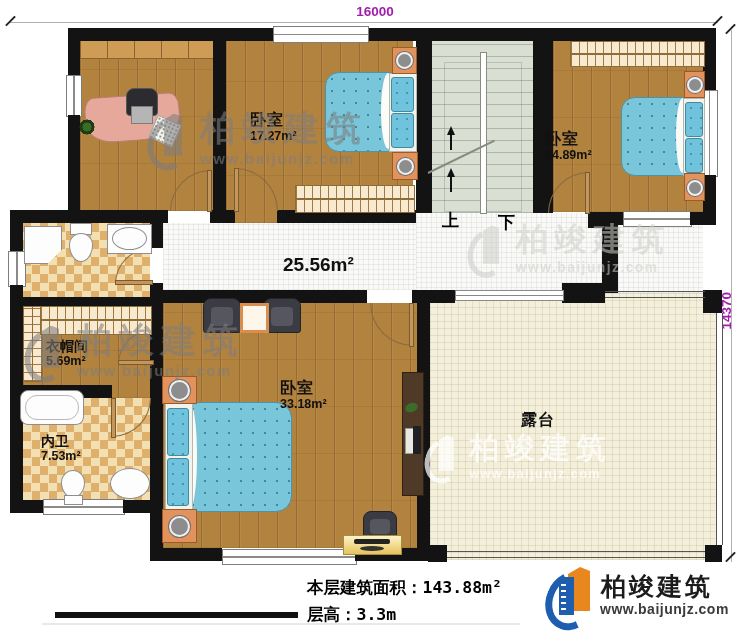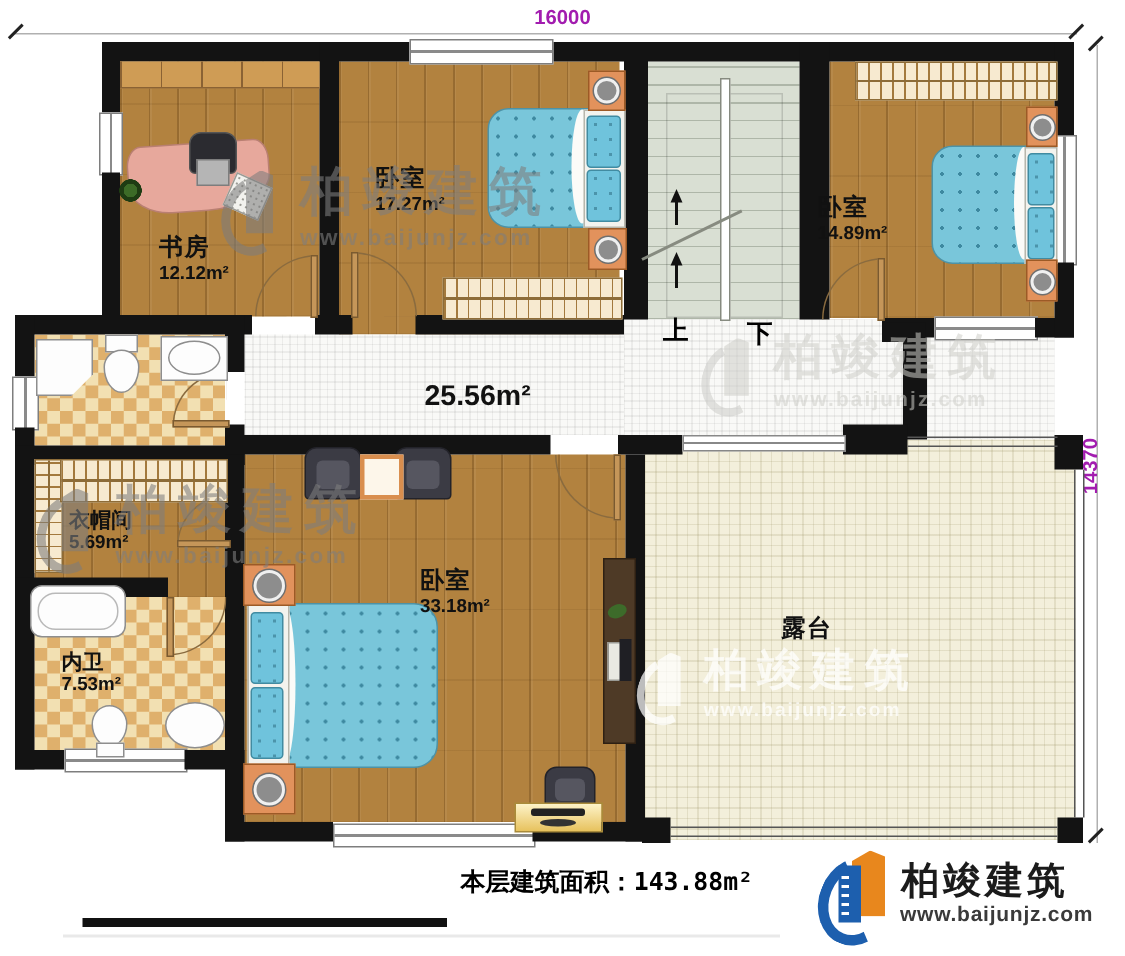--- a/index.html
+++ b/index.html
@@ -242,24 +242,20 @@
   <div class="abs" style="left:405px;top:428px;width:9px;height:24px;background:#e9e9e2;border:1px solid #9a9a94"></div>
   <div class="abs" style="left:413px;top:426px;width:8px;height:28px;background:#1f1f24"></div>
   <div class="chairdark" style="left:363px;top:511px;width:32px;height:27px">
       <div class="seat" style="left:6px;top:7px;width:20px;height:15px"></div>
     </div>
   <div class="abs" style="left:343px;top:535px;width:57px;height:18px;background:linear-gradient(#fdf3c8,#e7c25e);border:1px solid #a98b3a">
     <div style="position:absolute;left:10px;top:3px;width:36px;height:5px;background:#222;border-radius:2px"></div>
     <div style="position:absolute;left:16px;top:10px;width:24px;height:5px;background:#333;border-radius:50%"></div>
   </div>
 
-  <div class="rlabel" style="left:106px;top:157px;width:80px">
-    <span class="rname">书房</span>
-    <span class="rarea">12.12m²</span>
-  </div>
   <div class="rlabel" style="left:250px;top:111px;width:80px">
     <span class="rname">卧室</span>
     <span class="rarea">17.27m²</span>
   </div>
   <div class="rlabel" style="left:545px;top:130px;width:80px">
     <span class="rname">卧室</span>
     <span class="rarea">14.89m²</span>
   </div>
   <div class="rlabel" style="left:46px;top:338px;width:80px">
     <span class="rname-sm">衣帽间</span>
@@ -319,20 +315,23 @@
       <div class="wm-name">柏竣建筑</div>
       <div class="wm-url">www.baijunjz.com</div>
     </div>
   </div>
 
   <div class="abs" style="left:55px;top:612px;width:243px;height:6px;background:#111"></div>
   <div class="abs" style="left:42px;top:623px;width:478px;height:2px;background:#e9e9e9"></div>
   <div class="f-info" style="left:307px;top:577px">
     <span>本层建筑面积：</span><span class="v">143.88m²</span>
   </div>
+  <div class="f-info" style="left:307px;top:604px">
+    <span>层高：</span><span class="v">3.3m</span>
+  </div>
   <div class="abs" style="left:546px;top:565px;width:52px;height:58px">
     <div style="position:absolute;left:0;top:6px;width:36px;height:46px;border-radius:50%;border:7px solid transparent;border-left-color:#1d5fae;border-bottom-color:#1d5fae;transform:rotate(22deg)"></div>
     <div style="position:absolute;left:22px;top:2px;width:22px;height:44px;background:#e8871d;clip-path:polygon(0 16%,55% 0,100% 9%,100% 100%,0 100%)"></div>
     <div style="position:absolute;left:13px;top:12px;width:15px;height:38px;background:#1d5fae">
       <div style="position:absolute;left:2px;top:3px;width:5px;height:30px;background-image:repeating-linear-gradient(0deg,#fff 0 2px,transparent 2px 6px)"></div>
     </div>
   </div>
   <div class="brandtext">柏竣建筑</div>
   <div class="brandurl">www.baijunjz.com</div>
 

